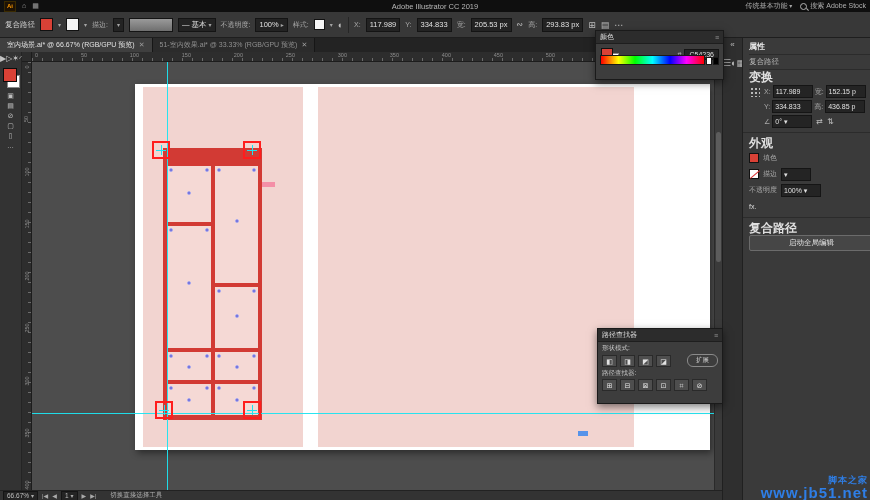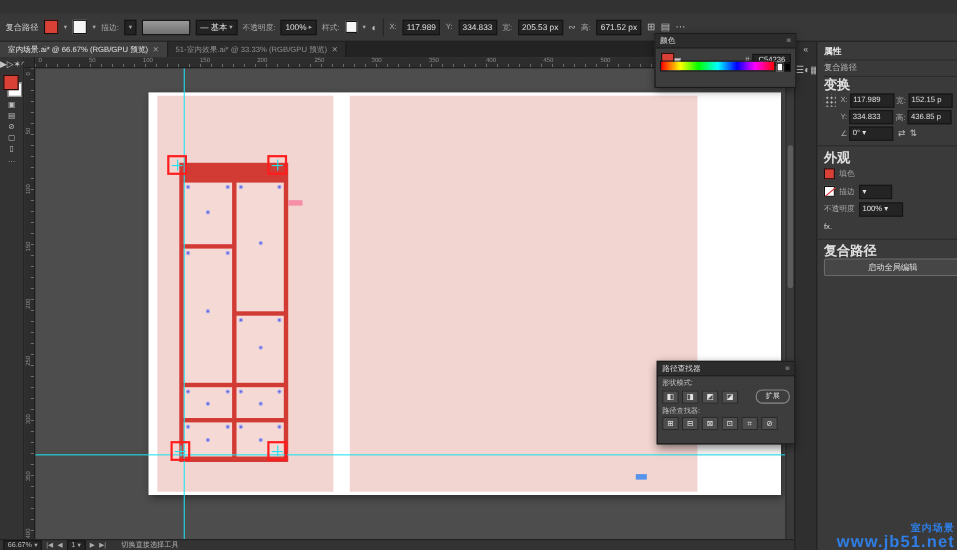--- a/index.html
+++ b/index.html
@@ -153,20 +153,33 @@
   
   .watermark{position:absolute;right:2px;bottom:0;z-index:60;color:#2e82f0;text-align:right;line-height:1;opacity:.95;}
   .wm1{font-size:9px;font-weight:bold;letter-spacing:1px;}
   .wm2{font-size:15px;font-weight:bold;letter-spacing:1px;}
 </style>
 </head>
 <body>
 
 <div class="app">
 
+  <div class="menubar">
+    <span class="ai-logo">Ai</span>
+    <span class="mb-ic">⌂</span>
+    <span class="mb-ic">▦</span>
+    <span class="mb-title">Adobe Illustrator CC 2019</span>
+    <span class="mb-right">
+      <span><span>传统基本功能</span> <span class="caret">▾</span></span>
+      <span style="display:inline-flex;align-items:center;gap:3px;">
+        <span class="mag"></span>
+        <span>搜索 Adobe Stock</span>
+      </span>
+    </span>
+  </div>
 
   <div class="controlbar">
     <span>复合路径</span>
     <span class="sw red"></span>
       <span class="caret">▾</span>
     <span class="sw white"></span>
       <span class="caret">▾</span>
     <span class="lbl">描边:</span>
     <span class="fld">
         <span class="caret">▾</span>
@@ -191,21 +204,21 @@
     <span class="fld">
         <span>334.833</span>
       </span>
     <span class="lbl">宽:</span>
     <span class="fld">
         <span>205.53 px</span>
       </span>
     <span class="linkic">∾</span>
     <span class="lbl">高:</span>
     <span class="fld">
-        <span>671.52 px</span>
+        <span>293.83 px</span>
       </span>
     <span class="cb-ic">⊞</span>
     <span class="cb-ic">▤</span>
     <span class="cb-ic">⋯</span>
   </div>
 
   <div class="tabsbar">
     <span class="tab active">
         <span>室内场景.ai* @ 66.67% (RGB/GPU 预览)</span>
         <span class="x">✕</span>
@@ -454,17 +467,17 @@
     <span class="st-fld">
         <span>1</span> 
         <span class="navic">▾</span>
       </span>
     <span class="navic">▶</span>
     <span class="navic">▶|</span>
     <span style="margin-left:10px;color:#b0b0b0;">切换直接选择工具</span>
   </div>
 
   <div class="watermark">
-    <div class="wm1">室内场景</div>
+    <div class="wm1">脚本之家</div>
     <div class="wm2">www.jb51.net</div>
   </div>
 
 </div>
 
 </body></html>

